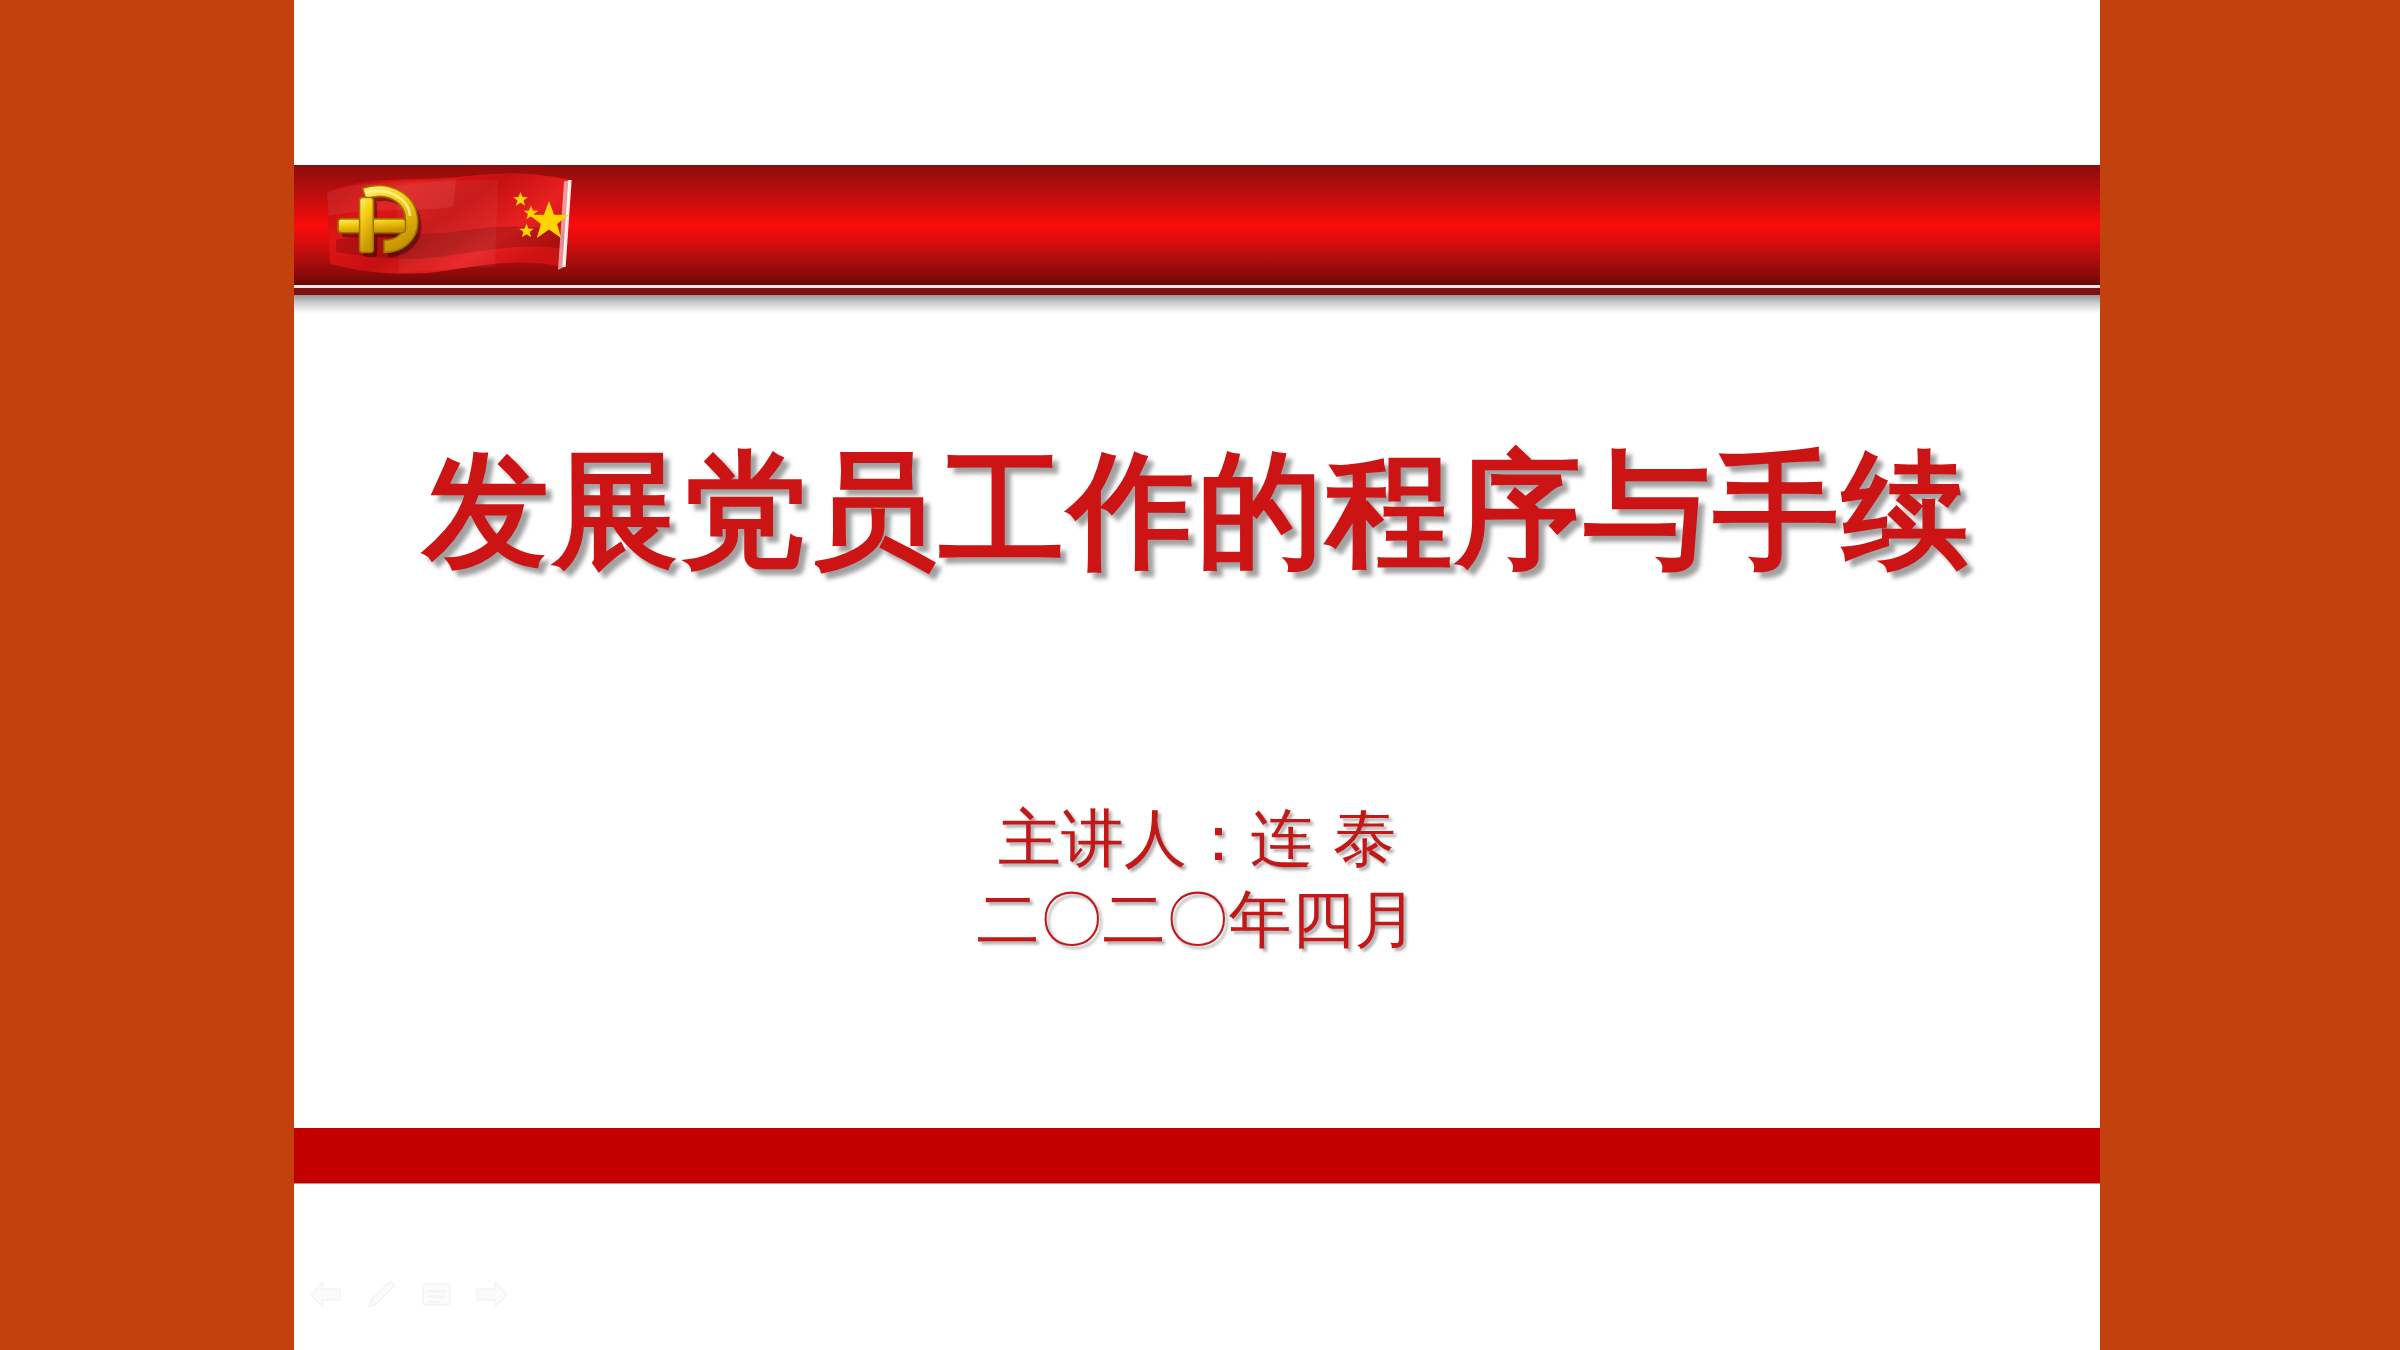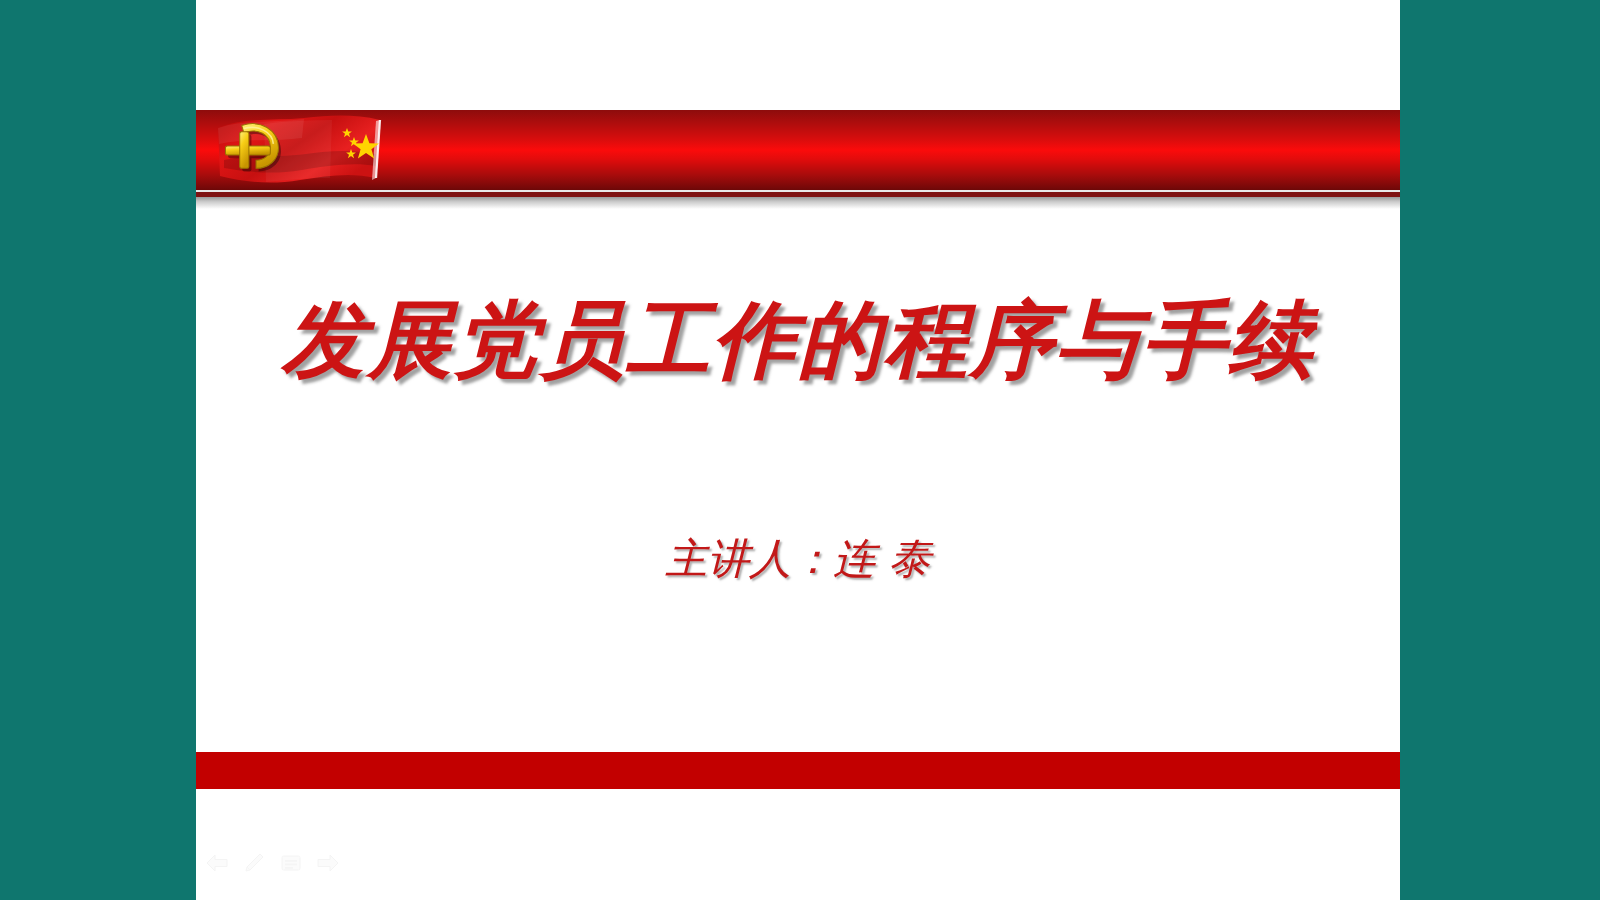--- a/index.html
+++ b/index.html
@@ -9,22 +9,21 @@
     width: 1600px;
     height: 900px;
     overflow: hidden;
     font-family: "DejaVu Sans", "Liberation Sans", sans-serif;
   }
 
   #screen {
     position: relative;
     width: 1600px;
     height: 900px;
-    background: #0f766e;
-    font-style: italic;
+    background: #c2410c;
   }
 
   
   #slide {
     position: absolute;
     left: 196px;
     top: 0px;
     width: 1204px;
     height: 900px;
     background: #ffffff;
@@ -234,20 +233,21 @@
 
           <path d="M-10,-21 C4,-25 18,-18 19,-6" stroke="#fff3a0" stroke-width="1.6" fill="none" opacity="0.8"></path>
         </g>
       </svg>
     </div>
 
     <div id="title">发展党员工作的程序与手续</div>
 
     <div id="subtitle">
       <span class="line">主讲人：连 泰</span>
+      <span class="line">二〇二〇年四月</span>
     </div>
 
     <div id="bottom-bar"></div>
 
     <div id="controls">
 
       <div class="ctrl">
         <svg width="22" height="18" viewBox="0 0 22 18" xmlns="http://www.w3.org/2000/svg">
           <polygon points="1,9 9,1 9,5.5 21,5.5 21,12.5 9,12.5 9,17" fill="#f2f2f2" stroke="#dcdcdc" stroke-width="1"></polygon>
         </svg>

